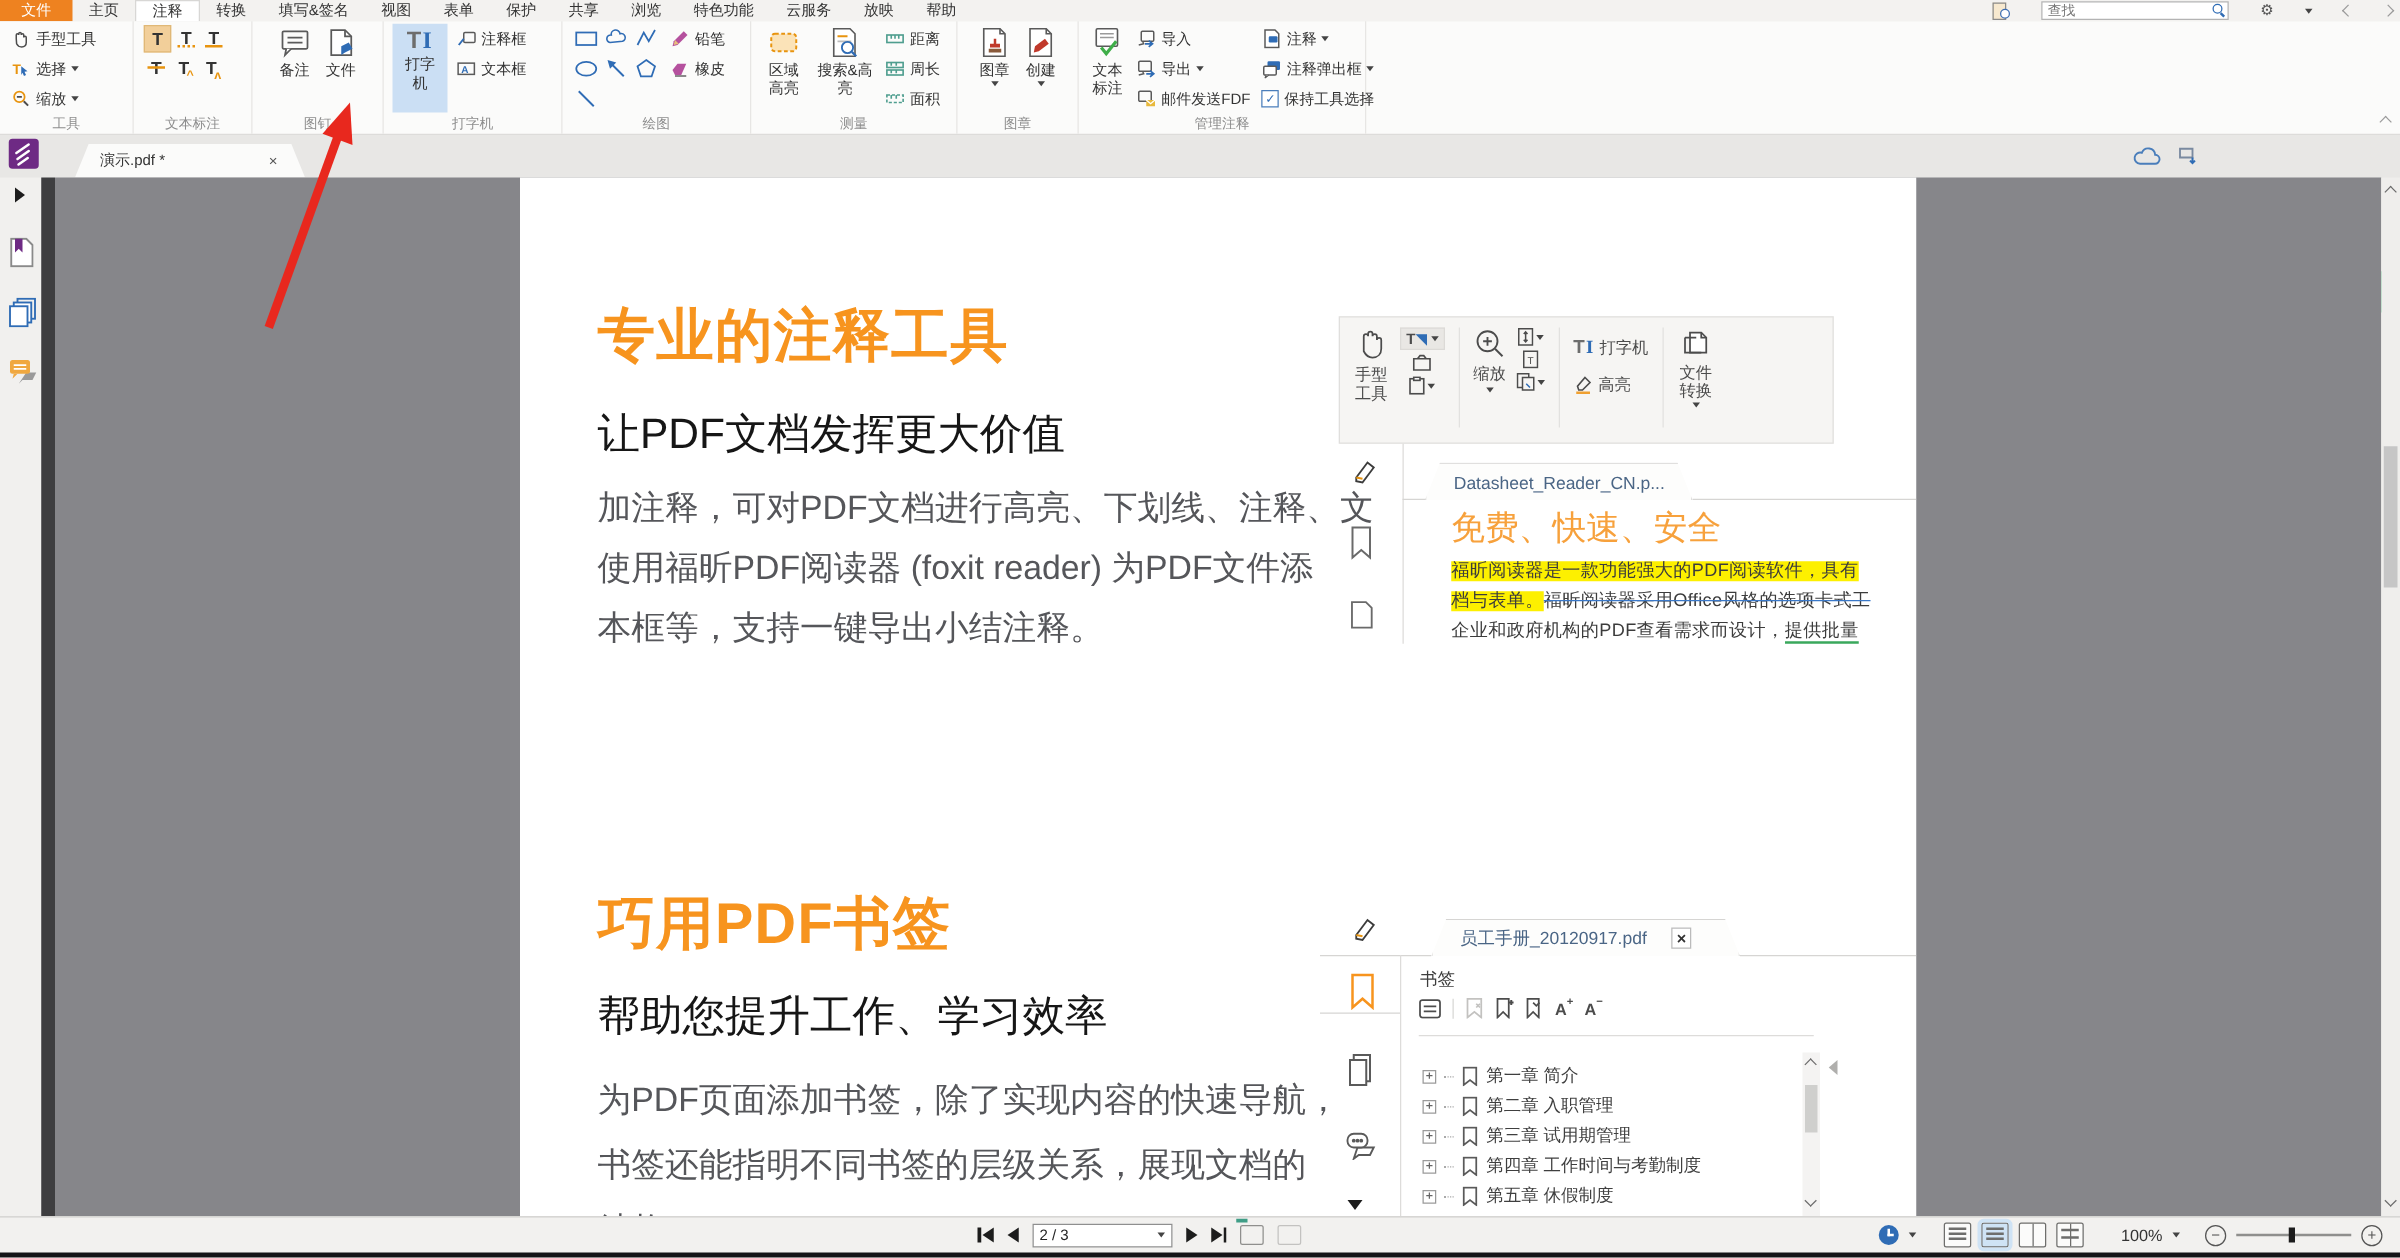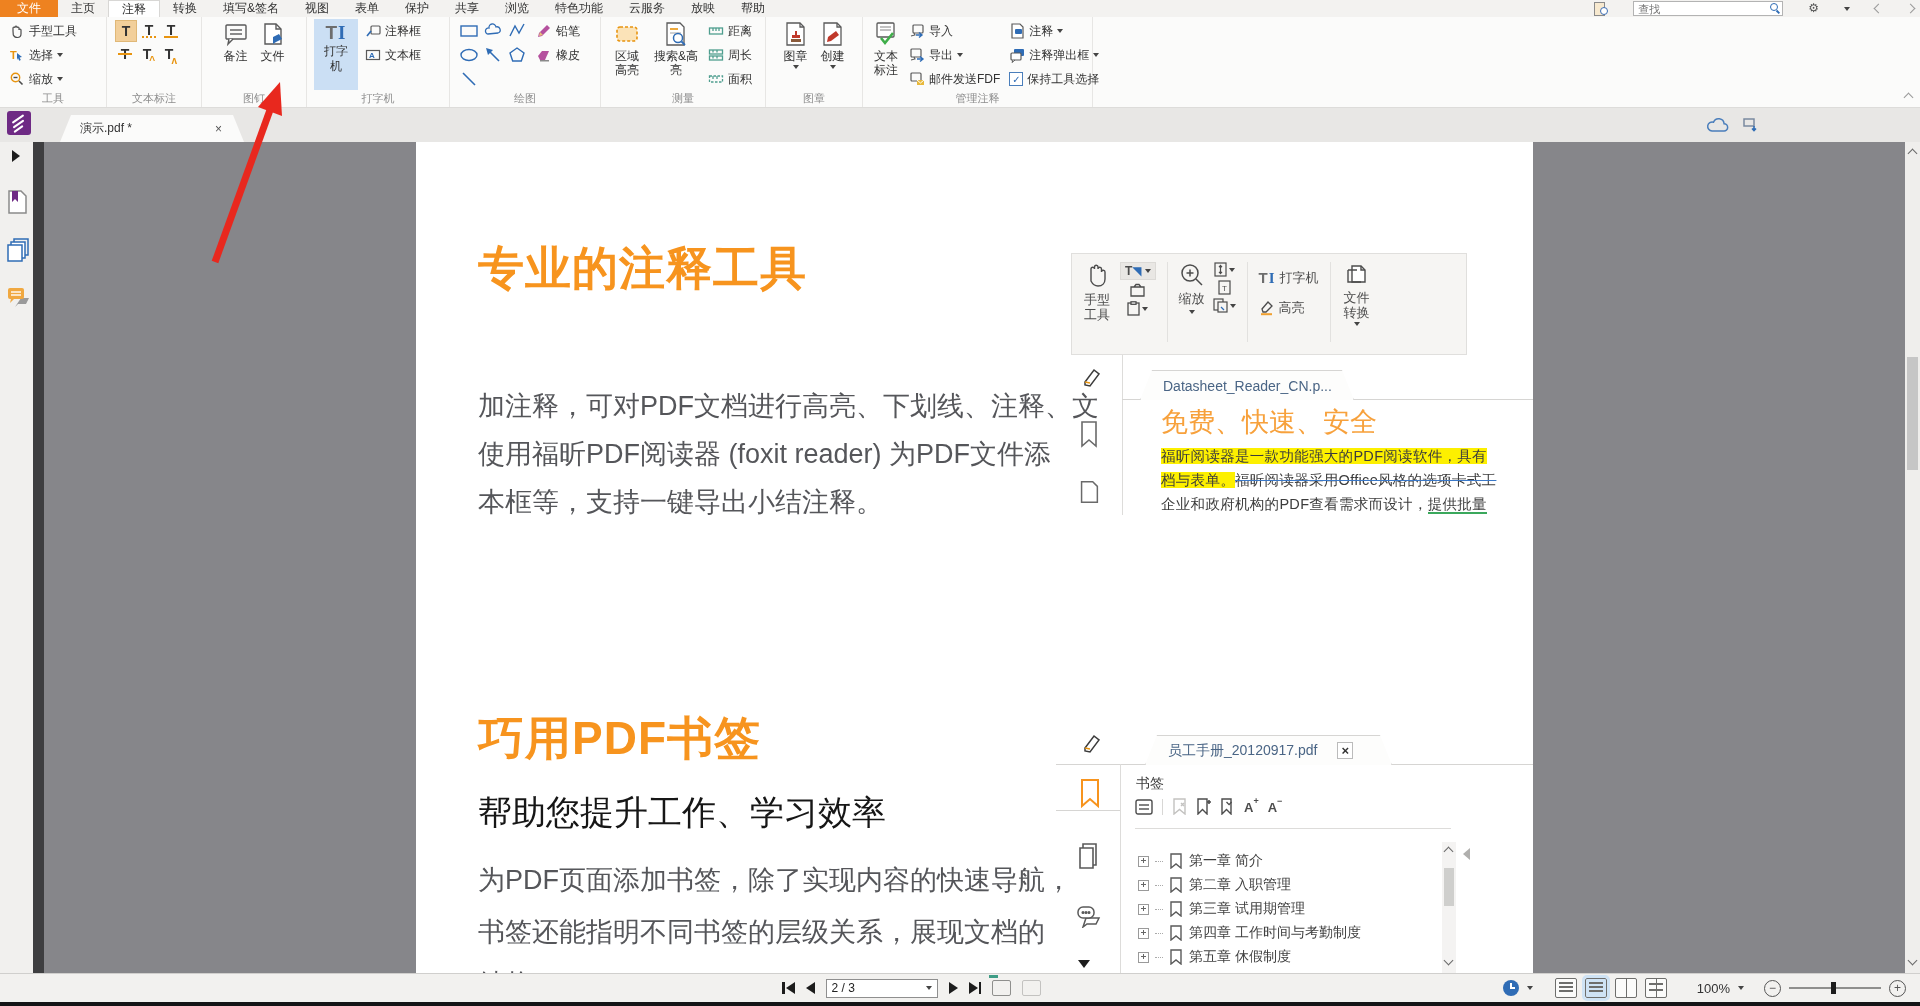--- a/index.html
+++ b/index.html
@@ -502,20 +502,21 @@
         <line x1="4" y1="9" x2="14" y2="9" stroke="#fff" stroke-width="1.4"></line>
         <path d="M4 13l-1 4 4-4z" fill="#f0a840"></path>
       </svg>
     </div>
     <div class="dstrip"></div>
 
     <div class="canvas">
       <div class="pagewh">
 
         <div class="h1" style="top:96px;">专业的注释工具</div>
+        <div class="h2" style="top:182px;">让PDF文档发挥更大价值</div>
         <div class="bodytxt" style="top:240px;">
           <div>加注释，可对PDF文档进行高亮、下划线、注释、文</div>
           <div>使用福昕PDF阅读器 (foxit reader) 为PDF文件添</div>
           <div>本框等，支持一键导出小结注释。</div>
         </div>
 
         <div class="shot1tb">
           <div class="mtcol" style="justify-content:flex-start;">
             <svg width="26" height="28" viewBox="0 0 26 28" fill="none" stroke="#4c4c4c" stroke-width="1.4">
               <path d="M7 14V7c0-1 .8-1.8 1.8-1.8S10.5 6 10.5 7V5c0-1 .8-1.8 1.8-1.8S14 4 14 5v2c0-1 .8-1.8 1.8-1.8S17.5 6 17.5 7v3c0-1 .8-1.8 1.8-1.8S21 9 21 10v7c0 4-2.5 7-7 7-4 0-5.5-2-7-5z"></path>

